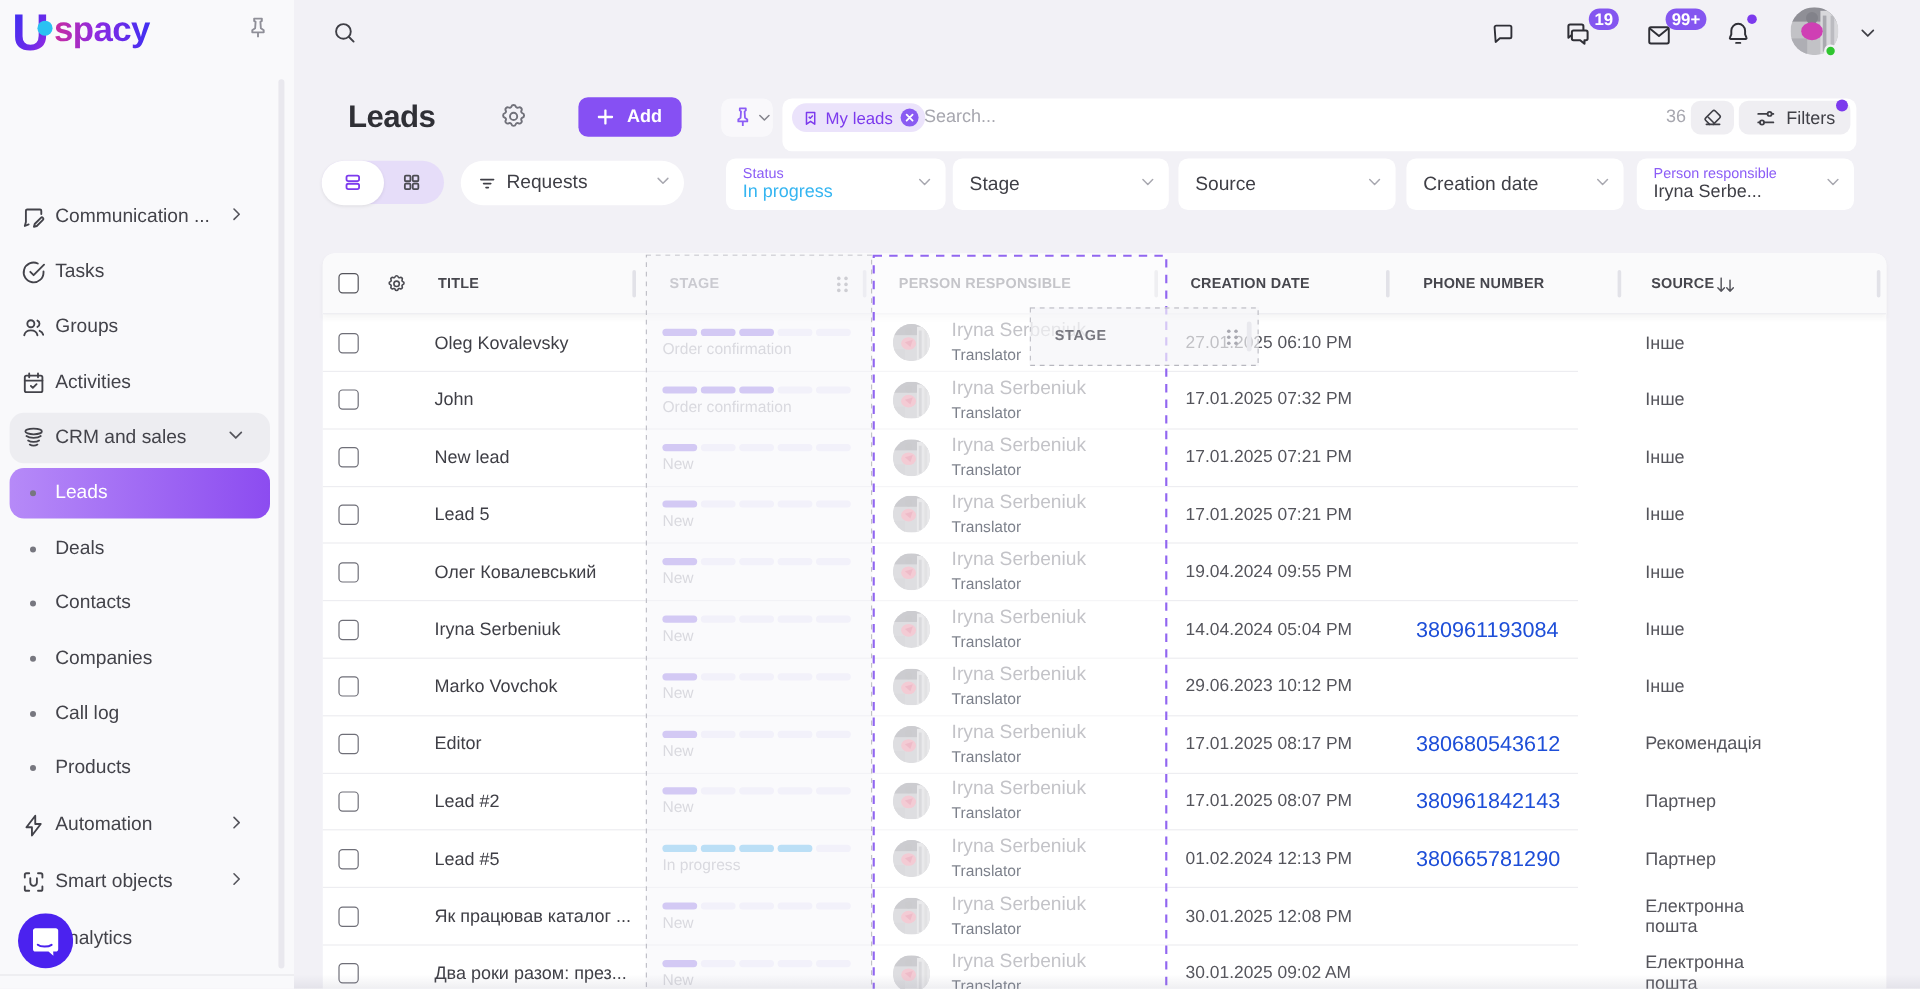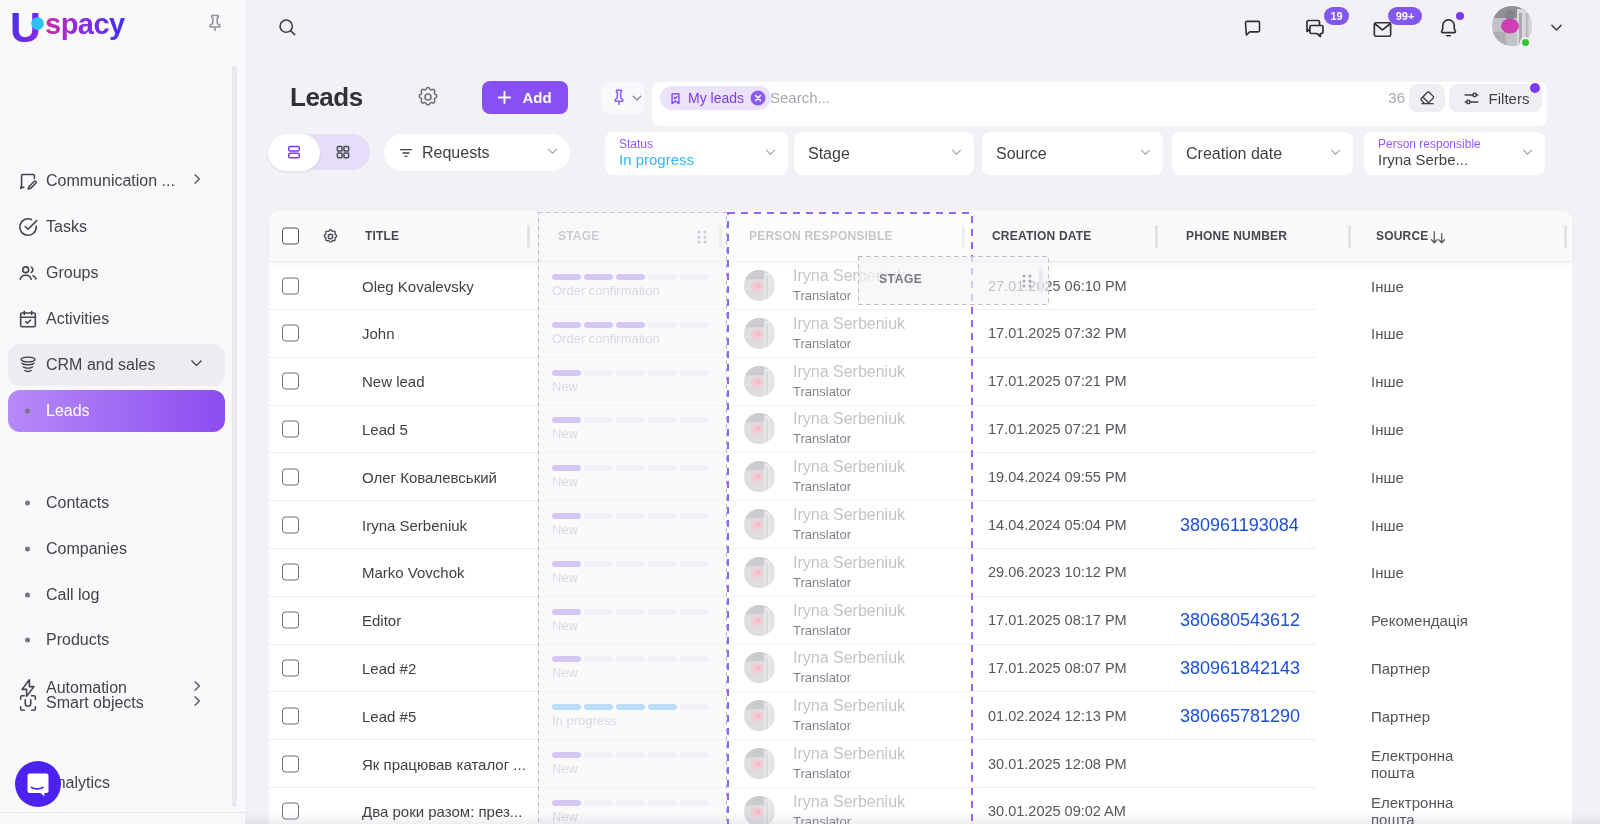--- a/index.html
+++ b/index.html
@@ -14,21 +14,21 @@
   .mi .ic { position:absolute; left:16px; top:50%; transform:translateY(-50%); width:24px; height:24px; display:flex; align-items:center; justify-content:center; color:#43434a; }
   .mi .lb { position:absolute; left:46px; top:50%; transform:translateY(-50%); font-size:16px; color:#43434a; white-space:nowrap; }
   .mi .chev { position:absolute; right:40px; top:50%; transform:translateY(-50%); color:#55555c; }
   .dot { position:absolute; left:25px; top:50%; transform:translateY(-50%); width:5px; height:5px; border-radius:50%; background:#77777f; }
   .sub .lb { left:46px; }
   #crm-pill { position:absolute; left:8px; top:344px; width:217px; height:42px; background:#ededf1; border-radius:12px; }
   #leads-sel { position:absolute; left:8px; top:390px; width:217px; height:42px; border-radius:12px;
      background:linear-gradient(90deg,#b68af8 0%,#8c4cf0 100%); }
 
   
-  .badge { position:absolute; background:#8456f0; color:#fff; font-size:11px; font-weight:bold; border-radius:9px; height:18px; display:flex; align-items:center; justify-content:center; }
+  .badge { position:absolute; background:#8456f0; color:#fff; font-size:14px; font-weight:bold; border-radius:9px; height:18px; display:flex; align-items:center; justify-content:center; }
 
   
   #title { position:absolute; left:290px; top:82px; font-size:26px; font-weight:bold; letter-spacing:-0.5px; color:#303036; }
   #addbtn { position:absolute; left:482px; top:81px; width:86px; height:33px; background:#8650f3; border-radius:8px; color:#fff; font-size:15px; font-weight:bold; display:flex; align-items:center; justify-content:center; gap:11px; }
   #searchbar { position:absolute; left:652px; top:82px; width:895px; height:44px; background:#fff; border-radius:8px; }
   #chip { position:absolute; left:8px; top:4px; height:24px; background:#ebe3fb; border-radius:12px; display:flex; align-items:center; padding:0 4px 0 8px; gap:5px; }
   #chip span { color:#7c3aed; font-size:14px; }
   #searchph { position:absolute; left:118px; top:7px; font-size:15px; color:#a7a7af; }
   #cnt36 { position:absolute; right:142px; top:7px; font-size:15px; color:#a7a7af; }
   .graybtn { position:absolute; top:2px; background:#efeef2; border-radius:8px; display:flex; align-items:center; justify-content:center; }
@@ -177,20 +177,24 @@
       <span class="lb">CRM and sales</span>
       <span class="chev"><svg width="17" height="17" viewBox="0 0 24 24" fill="none" stroke="#55555c" stroke-width="2" stroke-linecap="round" stroke-linejoin="round">
           <path d="m5.5 9 6.5 6.5L18.5 9"></path>
         </svg></span>
     </div>
   <div id="leads-sel"></div>
   <div class="mi sub" style="top:388px">
       <span class="dot" id="leads-dot"></span>
       <span class="lb" id="leads-lb" style="color:#fff">Leads</span>
     </div>
+  <div class="mi sub" style="top:435px">
+      <span class="dot"></span>
+      <span class="lb">Deals</span>
+    </div>
   <div class="mi sub" style="top:480px">
       <span class="dot"></span>
       <span class="lb">Contacts</span>
     </div>
   <div class="mi sub" style="top:526px">
       <span class="dot"></span>
       <span class="lb">Companies</span>
     </div>
   <div class="mi sub" style="top:572px">
       <span class="dot"></span>
@@ -204,21 +208,21 @@
       <span class="ic">
         <svg width="22" height="22" viewBox="0 0 24 24" fill="none" stroke="#43434a" stroke-width="1.7" stroke-linejoin="round">
           <path d="M13.5 3 5.5 13.5h5L10.5 21l8-10.5h-5z"></path>
         </svg>
       </span>
       <span class="lb">Automation</span>
       <span class="chev"><svg width="16" height="16" viewBox="0 0 24 24" fill="none" stroke="#55555c" stroke-width="2" stroke-linecap="round" stroke-linejoin="round">
           <path d="m9 5.5 6.5 6.5L9 18.5"></path>
         </svg></span>
     </div>
-  <div class="mi" style="top:680px">
+  <div class="mi" style="top:712px">
       <span class="ic">
         <svg width="22" height="22" viewBox="0 0 24 24" fill="none" stroke="#43434a" stroke-width="1.7" stroke-linecap="round" stroke-linejoin="round">
           <path d="M4 8V5.5C4 4.7 4.7 4 5.5 4H8M16 4h2.5c.8 0 1.5.7 1.5 1.5V8M20 16v2.5c0 .8-.7 1.5-1.5 1.5H16M8 20H5.5C4.7 20 4 19.3 4 18.5V16"></path>
           <path d="M9 8.5v4a3 3 0 0 0 6 0v-4"></path>
         </svg>
       </span>
       <span class="lb">Smart objects</span>
       <span class="chev"><svg width="16" height="16" viewBox="0 0 24 24" fill="none" stroke="#55555c" stroke-width="2" stroke-linecap="round" stroke-linejoin="round">
           <path d="m9 5.5 6.5 6.5L9 18.5"></path>
         </svg></span>

